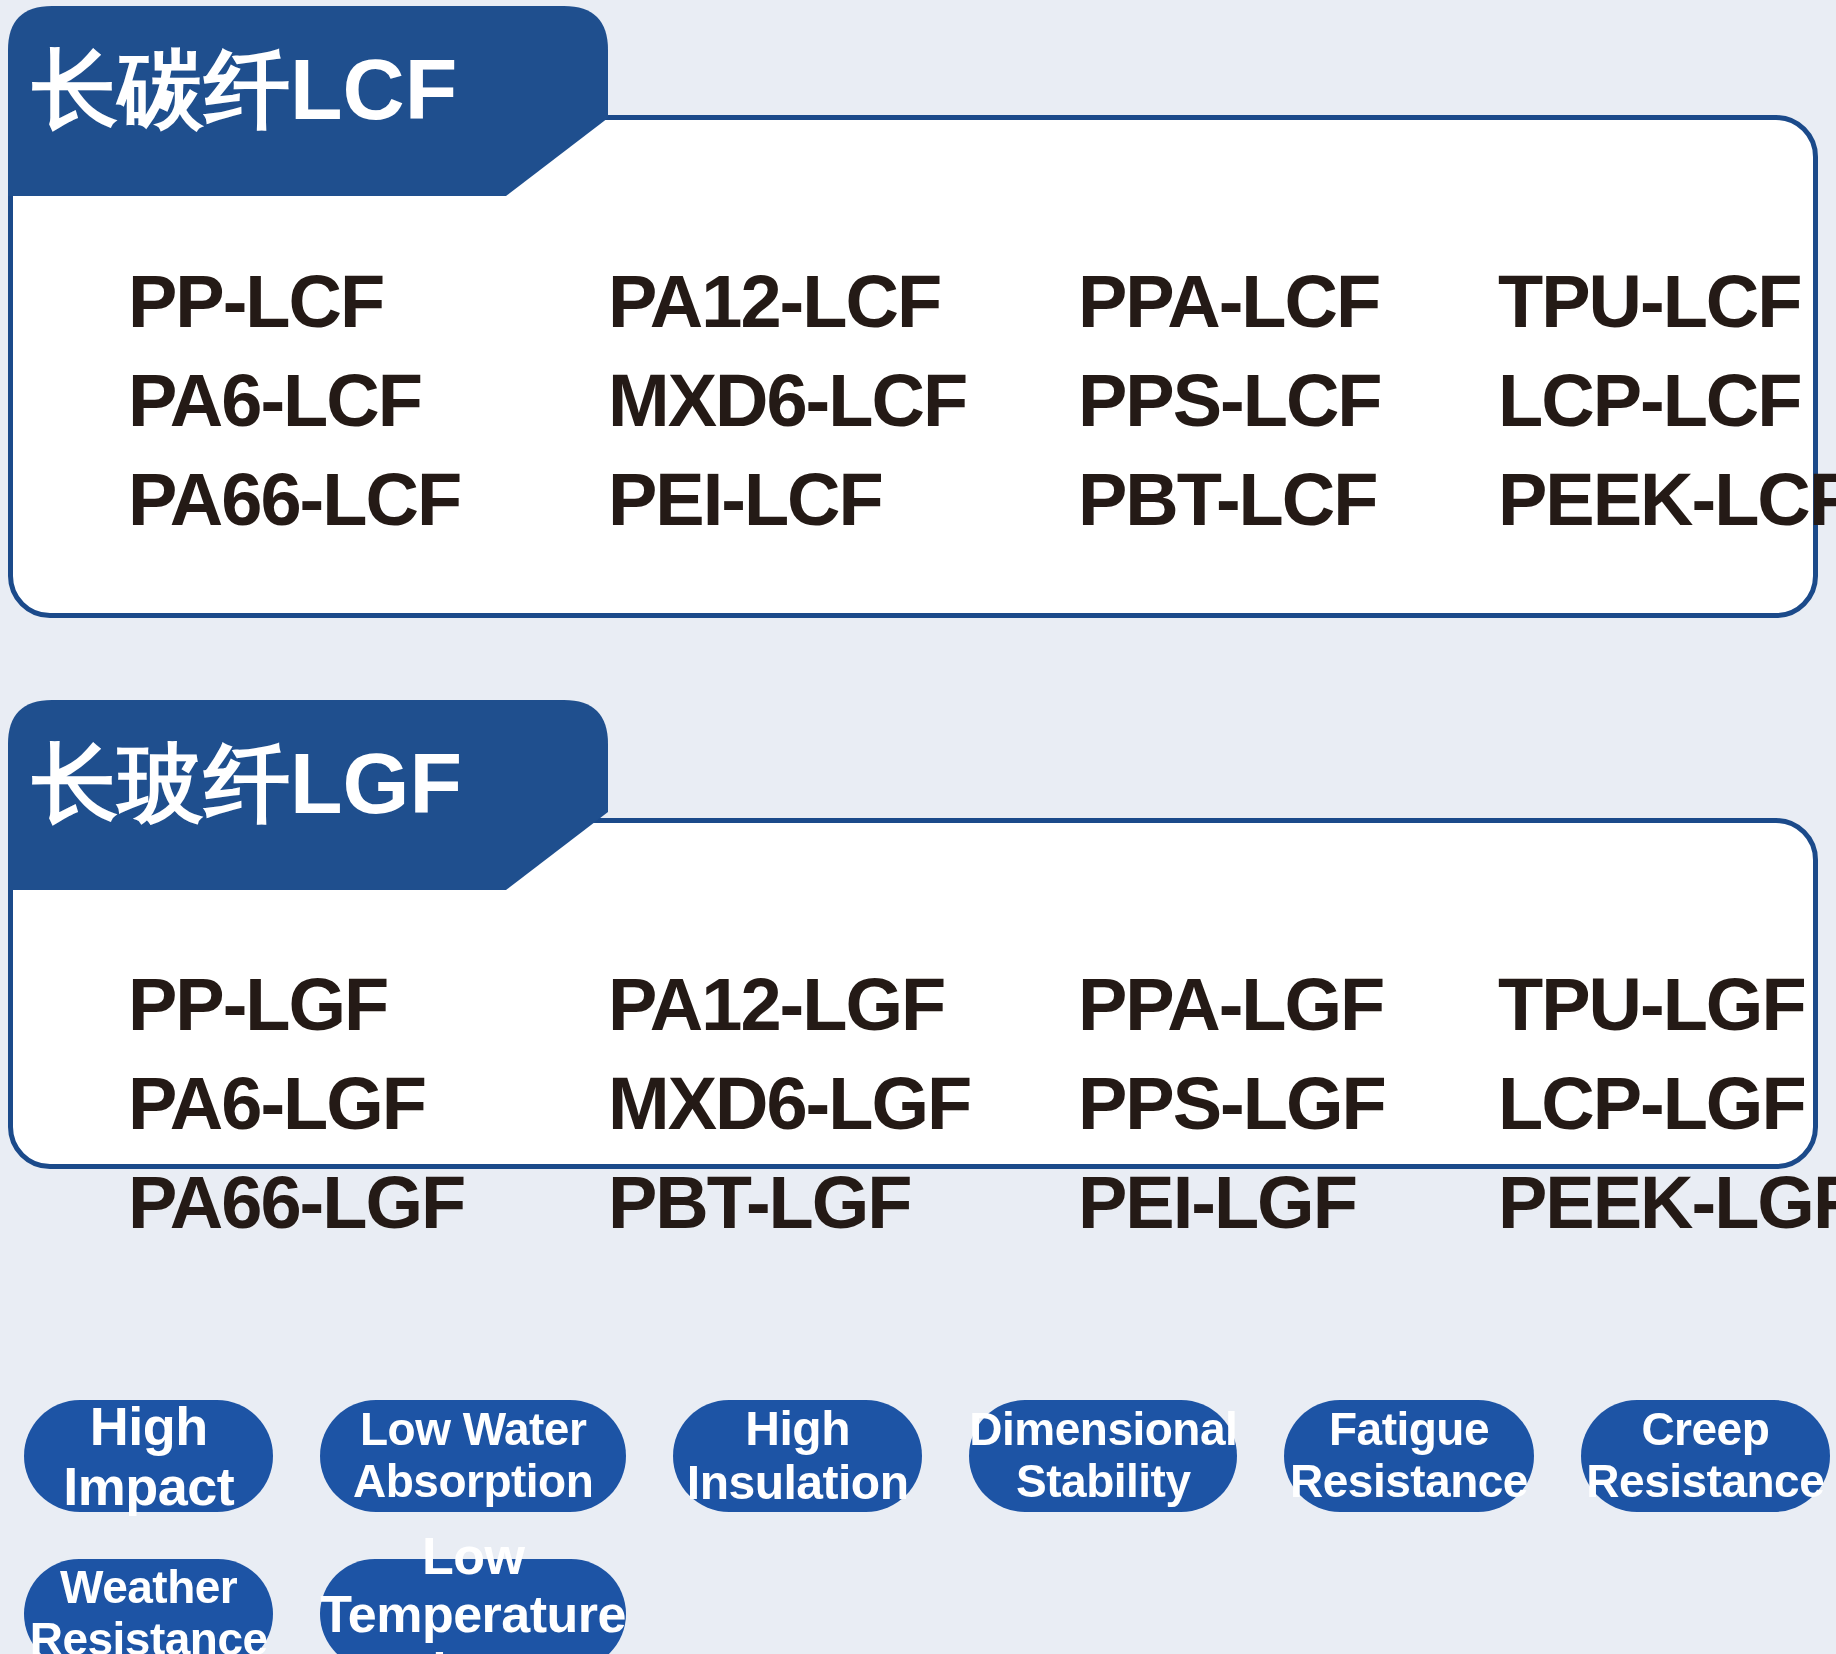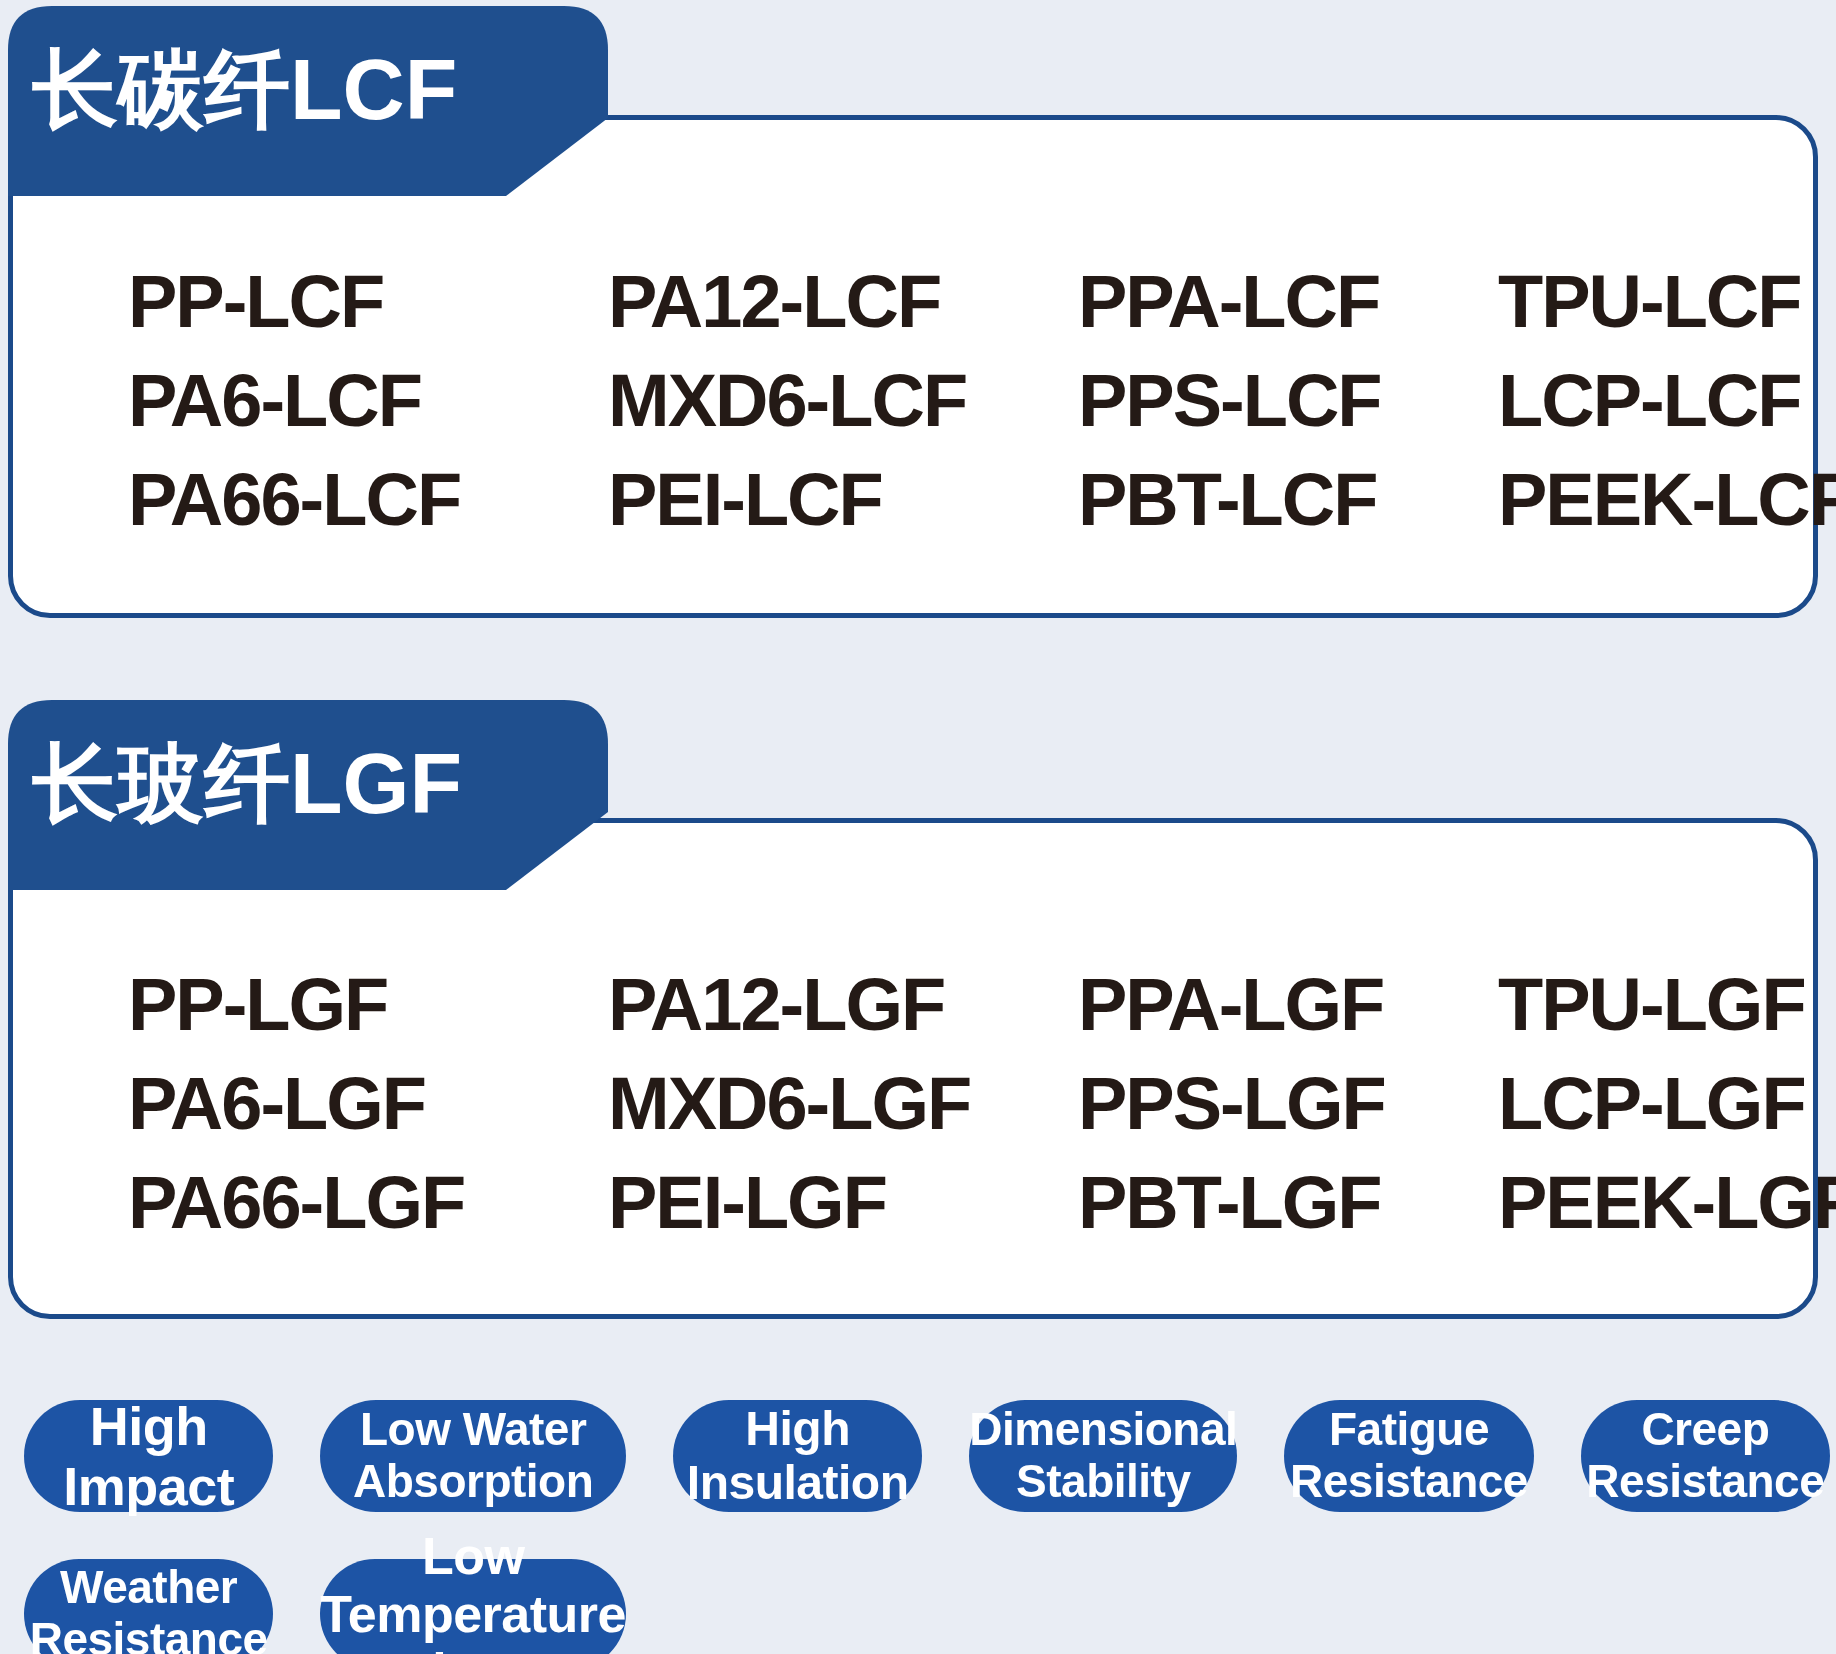--- a/index.html
+++ b/index.html
@@ -13,21 +13,21 @@
   .card{
     position:absolute;left:8px;width:1810px;
     background:#ffffff;
     border:5px solid #1b4a8a;
     border-radius:42px;
     box-sizing:border-box;
     z-index:1;
     padding-left:25px;
   }
   #card-lcf{top:115px;height:503px;}
-  #card-lgf{top:818px;height:501px;}
+  #card-lgf{top:818px;height:351px;}
   .materials{
     display:grid;
     grid-template-columns:480px 470px 420px auto;
     grid-auto-rows:99px;
     align-items:center;
     padding:132px 30px 0 90px;
   }
   .material{
     font-size:74px;
     font-weight:600;
@@ -111,22 +111,22 @@
   <div class="materials">
     <div class="material">PP-LGF</div>
     <div class="material">PA12-LGF</div>
     <div class="material">PPA-LGF</div>
     <div class="material">TPU-LGF</div>
     <div class="material">PA6-LGF</div>
     <div class="material">MXD6-LGF</div>
     <div class="material">PPS-LGF</div>
     <div class="material">LCP-LGF</div>
     <div class="material">PA66-LGF</div>
+    <div class="material">PBT-LGF</div>
     <div class="material">PEI-LGF</div>
-    <div class="material">PBT-LGF</div>
     <div class="material">PEEK-LGF</div>
   </div>
 </div>
 
 <div class="tab" id="tab-lgf">
   <svg viewBox="0 0 600 190" preserveAspectRatio="none">
     <path d="M44 0 H556 Q600 0 600 44 V112 L498 190 H0 V44 Q0 0 44 0 Z" fill="#1f4f8e"></path>
   </svg>
   <div class="tab-title">长玻纤LGF</div>
 </div>

